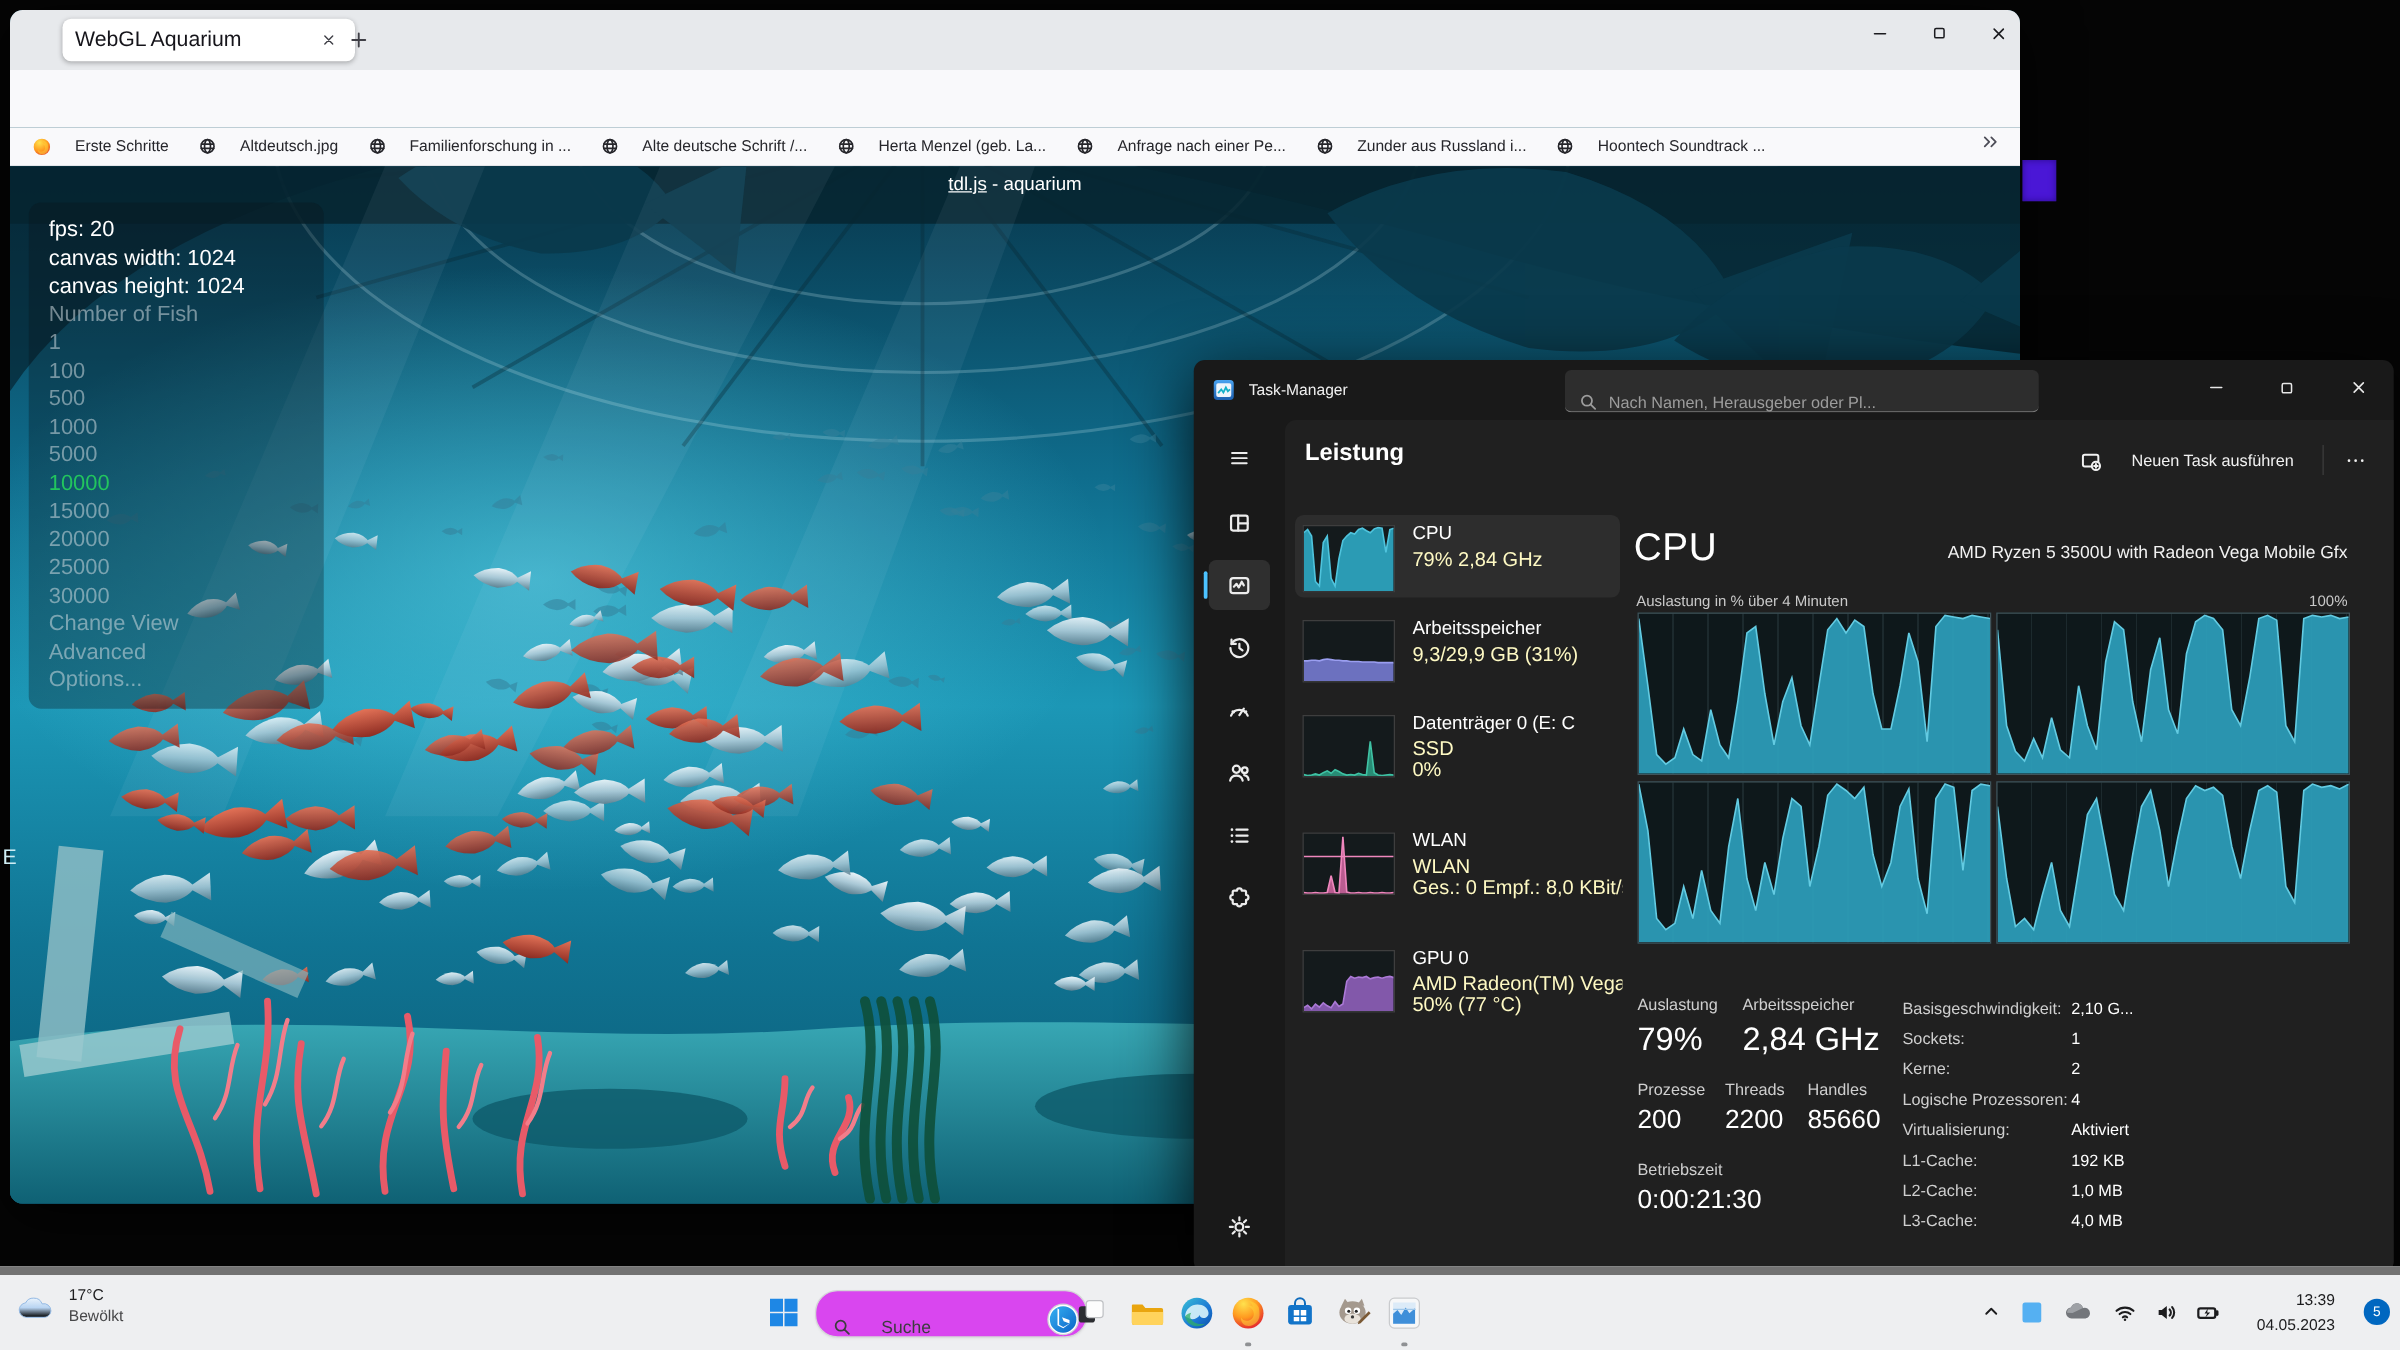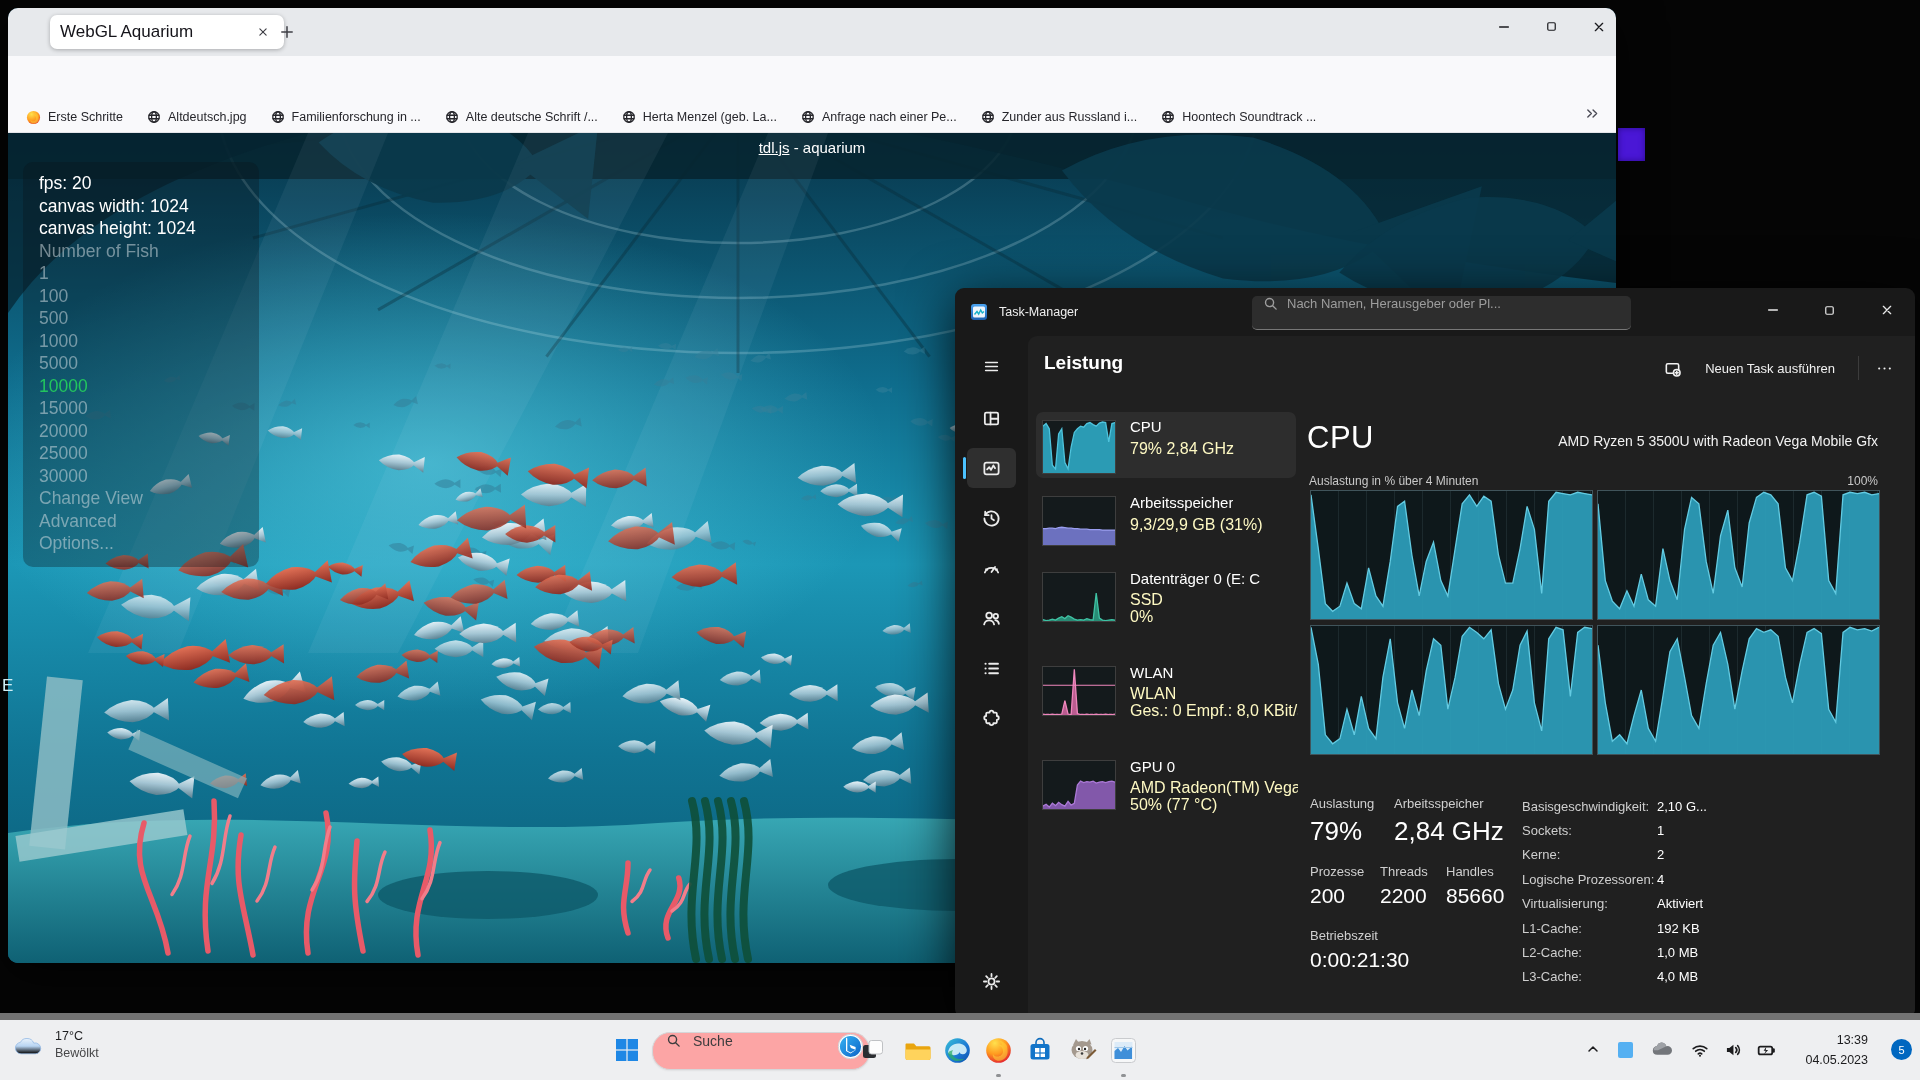--- a/index.html
+++ b/index.html
@@ -17,42 +17,42 @@
   .newtab{position:absolute;left:268px;top:13px}
   .wctrls{position:absolute;right:10px;top:12px;display:flex;gap:34px;color:#1b1b1f}
   .navbar{position:absolute;left:0;top:48px;right:0;height:46px;background:#f9f9fb}
   .nbtn{position:absolute;top:54px;width:30px;height:30px;border-radius:5px;display:flex;align-items:center;justify-content:center;color:#4d4d57}
   .urlbar{position:absolute;left:205px;top:53px;width:1185px;height:36px;background:#eef0f3;border-radius:8px;
           display:flex;align-items:center;padding:0 12px;gap:9px;color:#5b5b66}
   .url{font-size:13.5px;white-space:nowrap}
   .url .dom{color:#15141a}
   .bmbar{position:absolute;left:0;top:94px;right:0;height:30px;background:#f9f9fb;border-bottom:1px solid #e4e5e9;
          display:flex;align-items:center;padding-left:18px;gap:24px}
-  .bm{display:flex;align-items:center;gap:7px;font-size:12.5px;color:#26262b;white-space:nowrap}
+  .bm{display:flex;align-items:center;gap:19px;font-size:12.5px;color:#26262b;white-space:nowrap}
   .bm-ovf{position:absolute;right:16px;top:98px;color:#4d4d57}
   .content{position:absolute;left:0;top:125px;right:0;bottom:0;background:#0a4458}
   .page-title{position:absolute;top:6px;left:0;width:100%;text-align:center;color:#fff;font-size:15px;z-index:5}
   .page-title .lnk{text-decoration:underline;cursor:pointer}
   .hud{position:absolute;left:15px;top:29px;width:212px;background:rgba(8,18,26,.32);border-radius:10px;
        padding:10px 8px 12px 16px;z-index:5;font-size:17.5px;line-height:22.5px;color:#fff}
   .hud .dim{color:rgba(205,216,222,.55)}
   .hud .sel{color:#22c55e}
 
   
   .desk-e{position:absolute;left:2px;top:676px;color:#cfeef5;font-size:17px;z-index:1}
   .frag{position:absolute;left:1618px;top:128px;width:27px;height:33px;background:#4a17d6;
         box-shadow:inset 0 0 6px #2c0a8e;z-index:1}
 
   
   .tm{position:absolute;left:955px;top:288px;width:960px;height:730px;background:#191919;border-radius:9px;
       overflow:hidden;box-shadow:0 12px 54px rgba(0,0,0,.85);color:#fff;z-index:10}
   .tm-title{position:absolute;left:44px;top:17px;font-size:12.5px;color:#efefef}
   .tm-appicon{position:absolute;left:15px;top:15px}
   .tm-search{position:absolute;left:297px;top:8px;width:357px;height:33px;background:#2d2d2d;border-radius:5px;
-             border-bottom:1px solid #777;display:flex;align-items:flex-start;padding:0 11px;gap:9px}
+             border-bottom:1px solid #777;display:flex;align-items:flex-end;padding:0 11px;gap:9px}
   .tm-search .ph{font-size:13px;color:#9d9d9d;white-space:nowrap}
   .tm-ctrl{position:absolute;top:0;width:57px;height:44px;display:flex;align-items:center;justify-content:center;color:#e7e7e7}
   .rail-btn{position:absolute;left:12px;width:49px;height:40px;border-radius:6px;display:flex;align-items:center;
             justify-content:center;color:#ececec}
   .rail-btn.on{background:#2f2f2f}
   .rail-pip{position:absolute;left:8px;width:3px;height:22px;border-radius:2px;background:#4cc2ff}
   .tm-card{position:absolute;left:73px;top:48px;right:0;bottom:0;background:#202020;border-top-left-radius:9px}
   .tm-page-h{position:absolute;left:16px;top:16px;font-size:19px;font-weight:700;color:#fff}
   .run-task{position:absolute;right:70px;top:16px;height:32px;display:flex;align-items:center;gap:24px;
             padding:0 10px;border-radius:5px;font-size:13px;color:#f1f1f1}
@@ -80,22 +80,22 @@
   .sr-row .l{width:135px;color:#cfcfcf;white-space:nowrap}
   .sr-row .v{color:#fff;white-space:nowrap}
   .sright{position:absolute;left:494px;top:458px;width:330px}
 
   
   .taskbar{position:absolute;left:0;bottom:0;width:1920px;height:60px;background:#eeeff1;border-top:7px solid #737373;z-index:20}
   .weather{position:absolute;left:14px;top:8px;display:flex;align-items:center;gap:9px}
   .wtxt{font-size:12.5px;color:#1d1d1f;line-height:17px}
   .wtxt .cond{color:#474749}
   .tb-ic{position:absolute;top:16px;width:28px;height:28px;display:flex;align-items:center;justify-content:center}
-  .srch{position:absolute;left:652px;top:12px;width:198px;height:36px;background:#fca5a5;border:1px solid #d5d6d8;
-        border-radius:18px;display:flex;align-items:flex-start;padding:0 5px 0 13px;gap:12px;box-shadow:0 1px 2px rgba(0,0,0,.06)}
+  .srch{position:absolute;left:652px;top:12px;width:198px;height:36px;background:#d946ef;border:1px solid #d5d6d8;
+        border-radius:18px;display:flex;align-items:flex-end;padding:0 5px 0 13px;gap:24px;box-shadow:0 1px 2px rgba(0,0,0,.06)}
   .srch .t{font-size:14px;color:#3c3c3e;flex:1}
   .rundot{position:absolute;bottom:3px;width:5px;height:3px;border-radius:2px;background:#8f9194}
   .tray-ic{position:absolute;top:21px;color:#1c1c1e}
   .clock{position:absolute;right:52px;top:10px;text-align:right;font-size:12.5px;line-height:20px;color:#1c1c1e}
   .badge{position:absolute;right:8px;top:19px;width:21px;height:21px;border-radius:50%;background:#0067c0;color:#fff;
          font-size:11px;display:flex;align-items:center;justify-content:center}
 </style>
 </head>
 <body>
 

